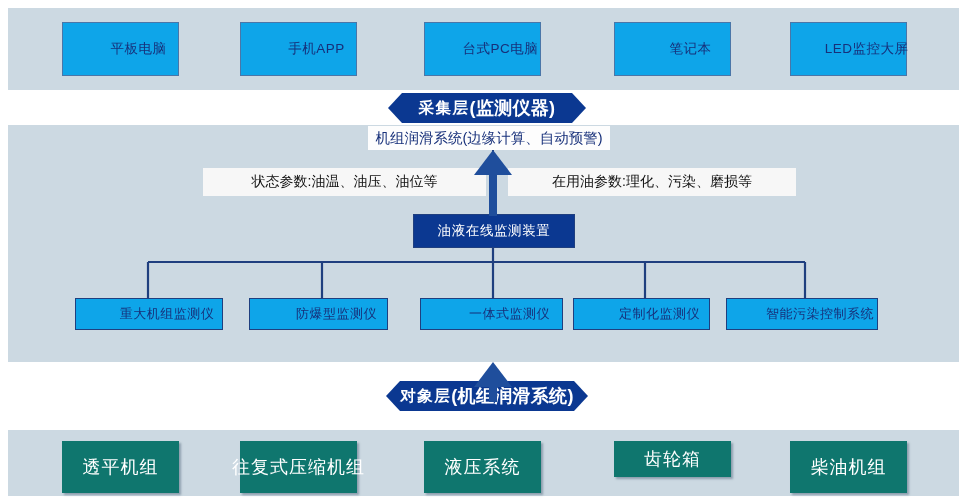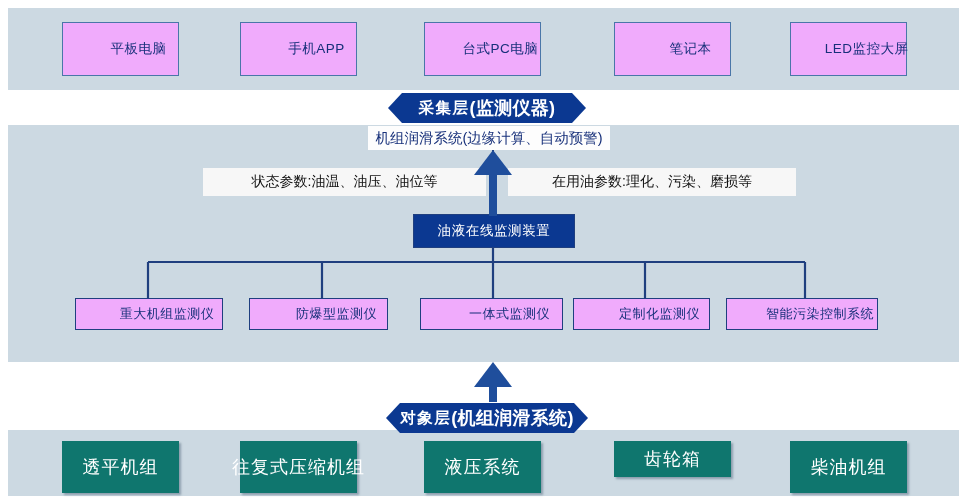--- a/index.html
+++ b/index.html
@@ -15,21 +15,21 @@
 
   
   .band{position:absolute;left:8px;width:951px;background:#ccd9e2;}
   #band-top{top:8px;height:82px;}
   #band-mid{top:125px;height:237px;}
   #band-bottom{top:430px;height:66px;}
 
   
   .wbox{
     position:absolute;
-    background:#f0abfc;
+    background:#0ea5e9;
     border:1.3px solid #4a76a8;
     box-sizing:border-box;
     display:flex;align-items:center;justify-content:center;
     color:#17307a;
     font-size:13.5px;
     letter-spacing:.5px;
     white-space:nowrap;
     padding-left:36px;
   }
   .wbox.mon{font-size:13px;border:1.4px solid #1f3f7f;font-family:Liberation Mono, monospace;}
@@ -111,21 +111,21 @@
   <div class="chip" style="left:508px;top:168px;width:288px;height:28px;">在用油参数:理化、污染、磨损等</div>
 
   <div class="devbox" style="left:413px;top:214px;width:162px;height:34px;font-size:13.5px;">油液在线监测装置</div>
 
   <div class="wbox mon" style="left:75px;top:298px;width:148px;height:32px;">重大机组监测仪</div>
   <div class="wbox mon" style="left:249px;top:298px;width:139px;height:32px;">防爆型监测仪</div>
   <div class="wbox mon" style="left:420px;top:298px;width:143px;height:32px;">一体式监测仪</div>
   <div class="wbox mon" style="left:573px;top:298px;width:137px;height:32px;">定制化监测仪</div>
   <div class="wbox mon" style="left:726px;top:298px;width:152px;height:32px;">智能污染控制系统</div>
 
-  <div class="hexwrap" style="left:386px;top:403px;width:202px;height:30px;">
+  <div class="hexwrap" style="left:386px;top:381px;width:202px;height:30px;">
     <svg width="202" height="30" viewBox="0 0 202 30">
       <polygon points="14,0 188,0 202,15 188,30 14,30 0,15" fill="#0b3891"></polygon>
     </svg>
     <div class="hexlabel">
       <span class="big">对象层</span>
         <span class="small" style="margin-left:0;">(机组润滑系统)</span>
     </div>
   </div>
 
   <div class="dbox" style="left:62px;top:441px;width:117px;height:52px;">透平机组</div>

